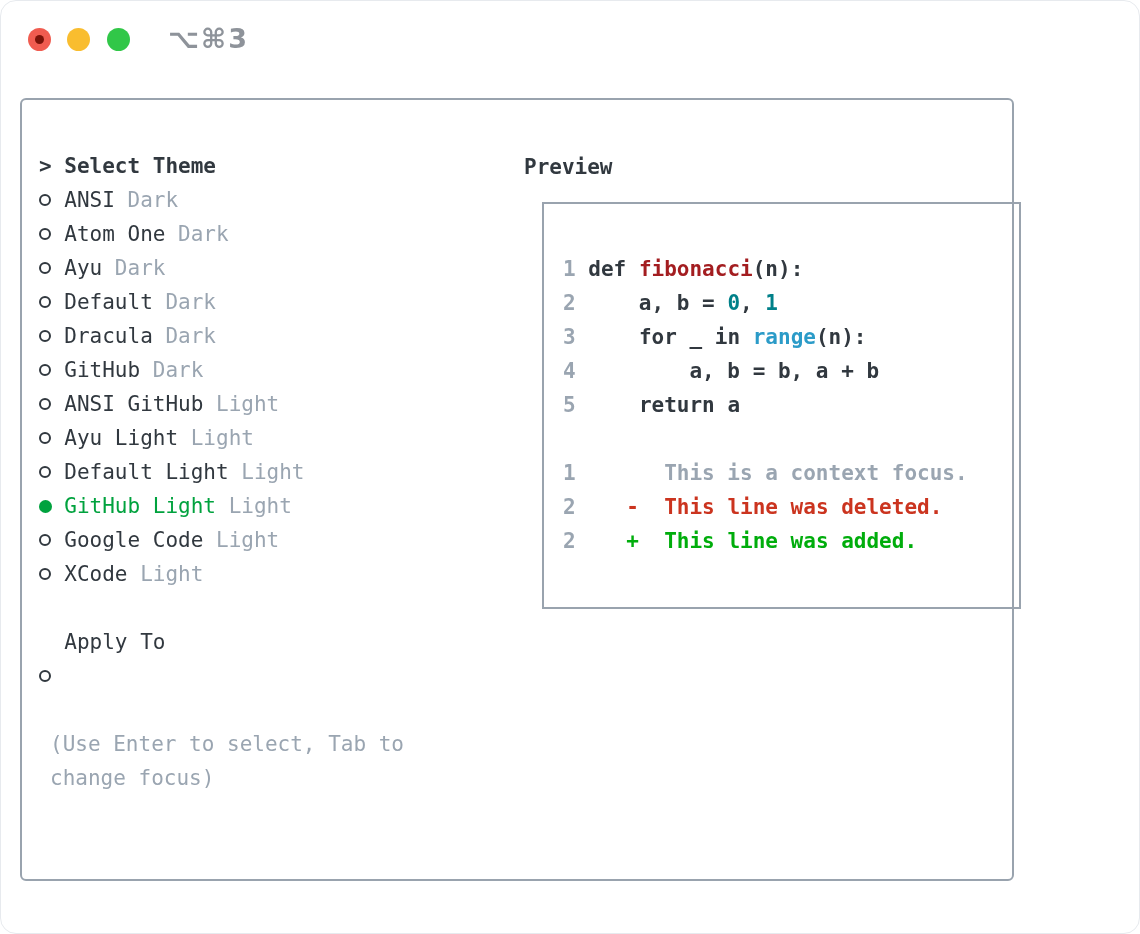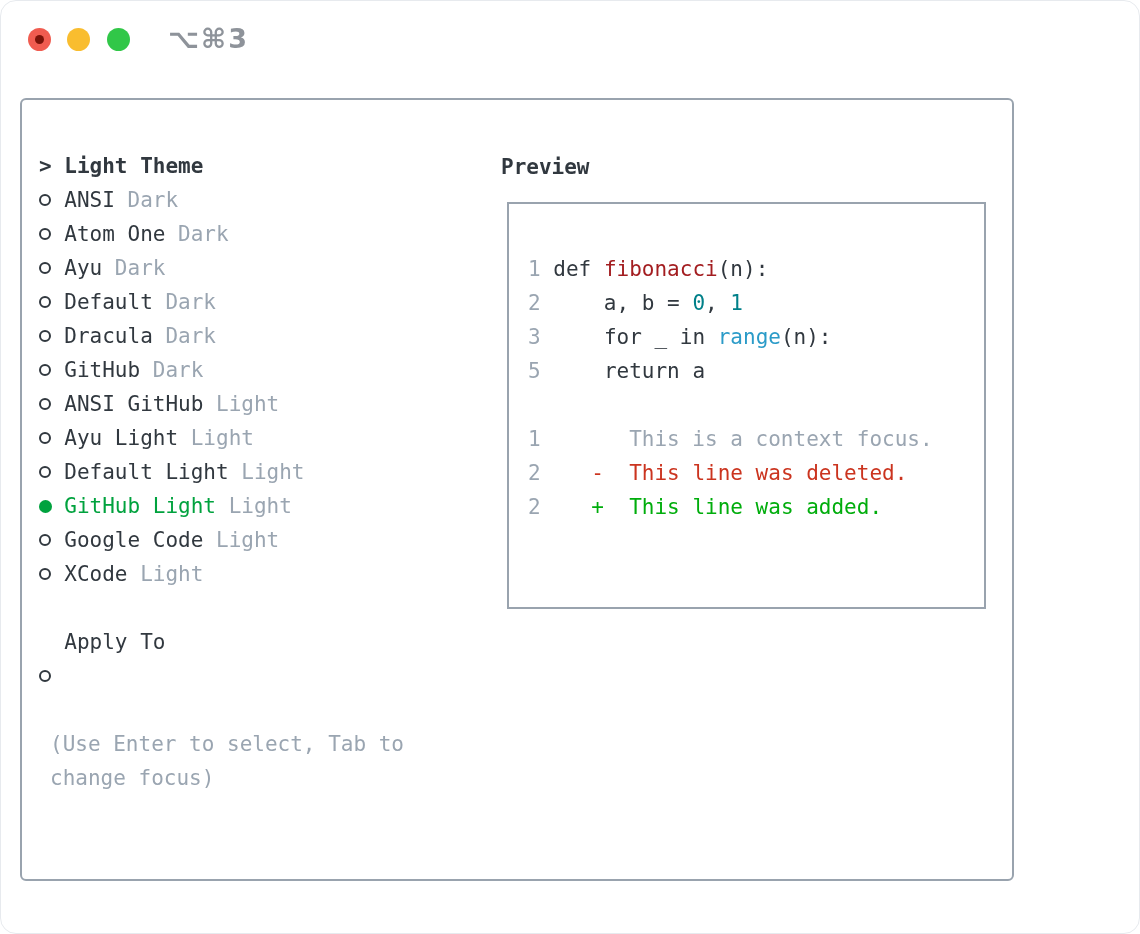--- a/index.html
+++ b/index.html
@@ -33,26 +33,26 @@
   .cell{display:inline-block;width:2ch;height:34px;position:relative;flex:0 0 auto;}
   .ring{position:absolute;left:0;top:11px;width:12px;height:12px;border:2px solid var(--text-dark);border-radius:50%;box-sizing:border-box;}
   .dotfill{position:absolute;left:0;top:10.5px;width:13px;height:13px;border-radius:50%;background:var(--accent-green);}
   .cursor-ch{display:inline-block;width:2ch;font-weight:bold;flex:0 0 auto;}
   .bold{font-weight:bold;}
   .nm.sel{color:var(--accent-green);}
   .tag{color:var(--text-muted);margin-left:1ch;}
   .spacer{height:34px;}
   .help-line{height:34px;line-height:34px;color:var(--text-muted);white-space:pre;margin-left:11px;}
   
-  .right-col{position:absolute;left:479px;top:50px;}
+  .right-col{position:absolute;left:502px;top:50px;}
   .preview-title{height:34px;line-height:34px;font-weight:bold;}
   .preview-box{
-    margin-left:6px;margin-top:18px;width:479px;height:407px;
+    margin-left:18px;margin-top:18px;width:479px;height:407px;
     border:2px solid var(--border-gray);box-sizing:border-box;
-    padding:48px 0 16px 19px;overflow:hidden;
+    padding:48px 0 16px 19px;overflow:hidden;font-weight:bold;
   }
   .code-line{height:34px;line-height:34px;white-space:pre;}
   .seg-ln{color:var(--text-muted);}
   .seg-txt{color:var(--text-dark);}
   .seg-kw{color:var(--text-dark);}
   .seg-fn{color:var(--function-red);}
   .seg-num{color:var(--number-teal);}
   .seg-blt{color:var(--builtin-blue);}
   .seg-ctx{color:var(--text-muted);}
   .seg-del{color:var(--deleted-red);}
@@ -69,21 +69,21 @@
       </span>
     <span class="light yellow"></span>
     <span class="light green"></span>
     <span class="shortcut">⌥⌘3</span>
   </div>
 
   <div class="panel">
 
     <div class="left-col">
       <div class="row">
-        <span class="cursor-ch">&gt;</span><span class="bold">Light Theme</span>
+        <span class="cursor-ch">&gt;</span><span class="bold">Select Theme</span>
       </div>
 
       <div id="theme-list">
           <div class="row"><span class="cell"><span class="ring"></span></span><span class="nm">ANSI</span><span class="tag">Dark</span></div>
           <div class="row"><span class="cell"><span class="ring"></span></span><span class="nm">Atom One</span><span class="tag">Dark</span></div>
           <div class="row"><span class="cell"><span class="ring"></span></span><span class="nm">Ayu</span><span class="tag">Dark</span></div>
           <div class="row"><span class="cell"><span class="ring"></span></span><span class="nm">Default</span><span class="tag">Dark</span></div>
           <div class="row"><span class="cell"><span class="ring"></span></span><span class="nm">Dracula</span><span class="tag">Dark</span></div>
           <div class="row"><span class="cell"><span class="ring"></span></span><span class="nm">GitHub</span><span class="tag">Dark</span></div>
           <div class="row"><span class="cell"><span class="ring"></span></span><span class="nm">ANSI GitHub</span><span class="tag">Light</span></div>
@@ -112,20 +112,21 @@
         </div>
     </div>
 
     <div class="right-col">
       <div class="preview-title">Preview</div>
       <div class="preview-box">
         <div id="code">
             <div class="code-line"><span class="seg-ln">1</span><span class="seg-txt"> </span><span class="seg-kw">def</span><span class="seg-txt"> </span><span class="seg-fn">fibonacci</span><span class="seg-txt">(n):</span></div>
             <div class="code-line"><span class="seg-ln">2</span><span class="seg-txt">     a, b = </span><span class="seg-num">0</span><span class="seg-txt">, </span><span class="seg-num">1</span></div>
             <div class="code-line"><span class="seg-ln">3</span><span class="seg-txt">     </span><span class="seg-kw">for</span><span class="seg-txt"> _ </span><span class="seg-kw">in</span><span class="seg-txt"> </span><span class="seg-blt">range</span><span class="seg-txt">(n):</span></div>
+            <div class="code-line"><span class="seg-ln">4</span><span class="seg-txt">         a, b = b, a + b</span></div>
             <div class="code-line"><span class="seg-ln">5</span><span class="seg-txt">     </span><span class="seg-kw">return</span><span class="seg-txt"> a</span></div>
             <div class="code-line"></div>
             <div class="code-line"><span class="seg-ln">1</span><span class="seg-ctx">       This is a context focus.</span></div>
             <div class="code-line"><span class="seg-ln">2</span><span class="seg-txt">    </span><span class="seg-del">-  This line was deleted.</span></div>
             <div class="code-line"><span class="seg-ln">2</span><span class="seg-txt">    </span><span class="seg-add">+  This line was added.</span></div>
           </div>
       </div>
     </div>
 
   </div>

